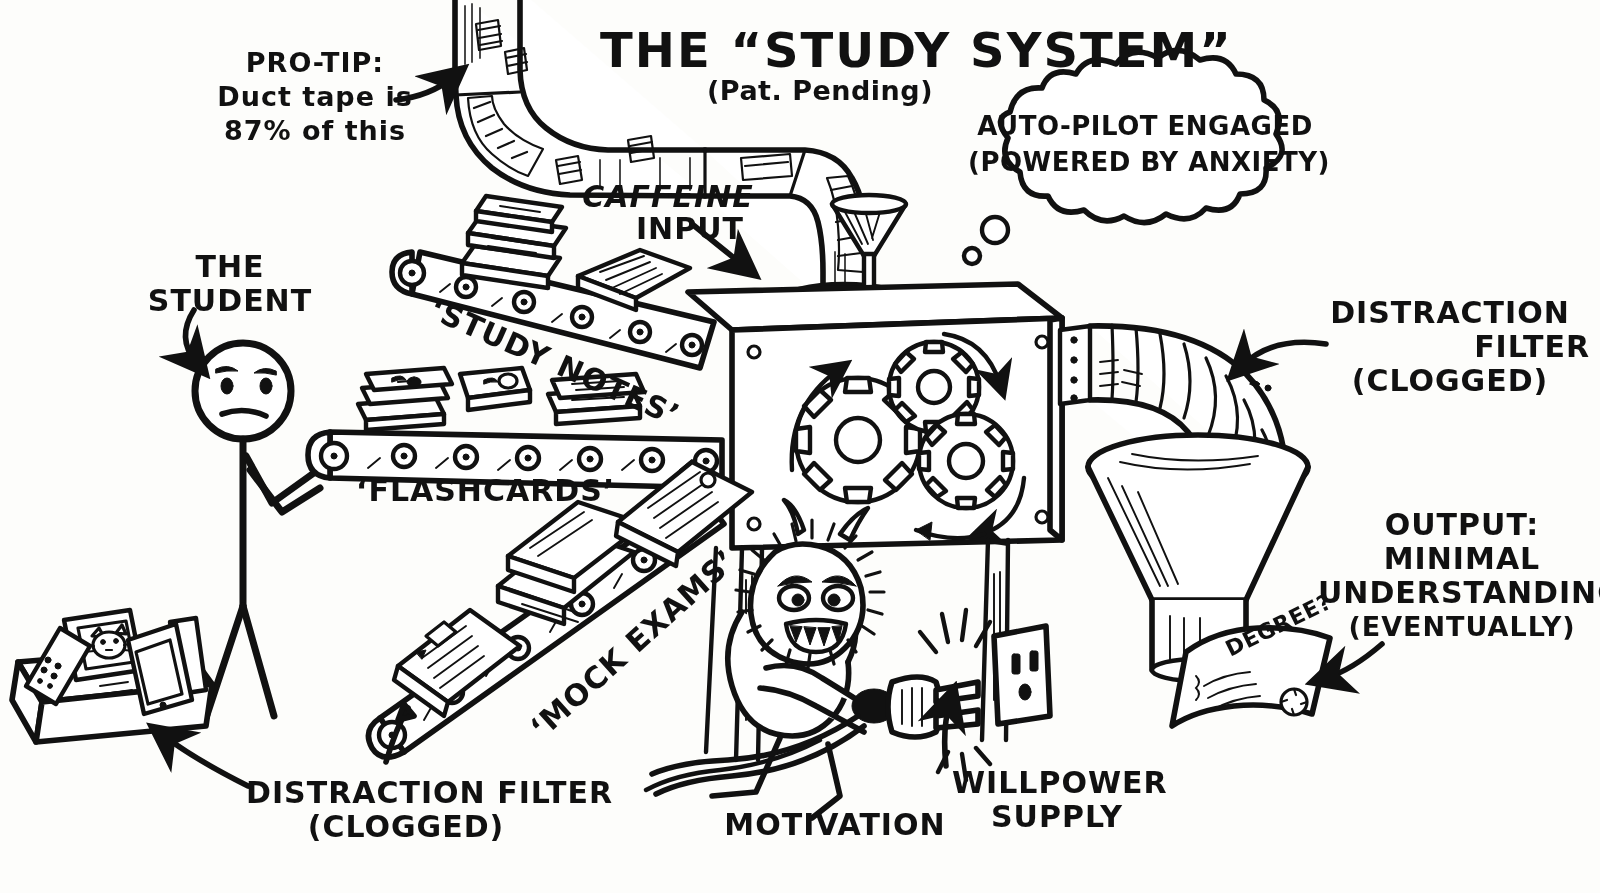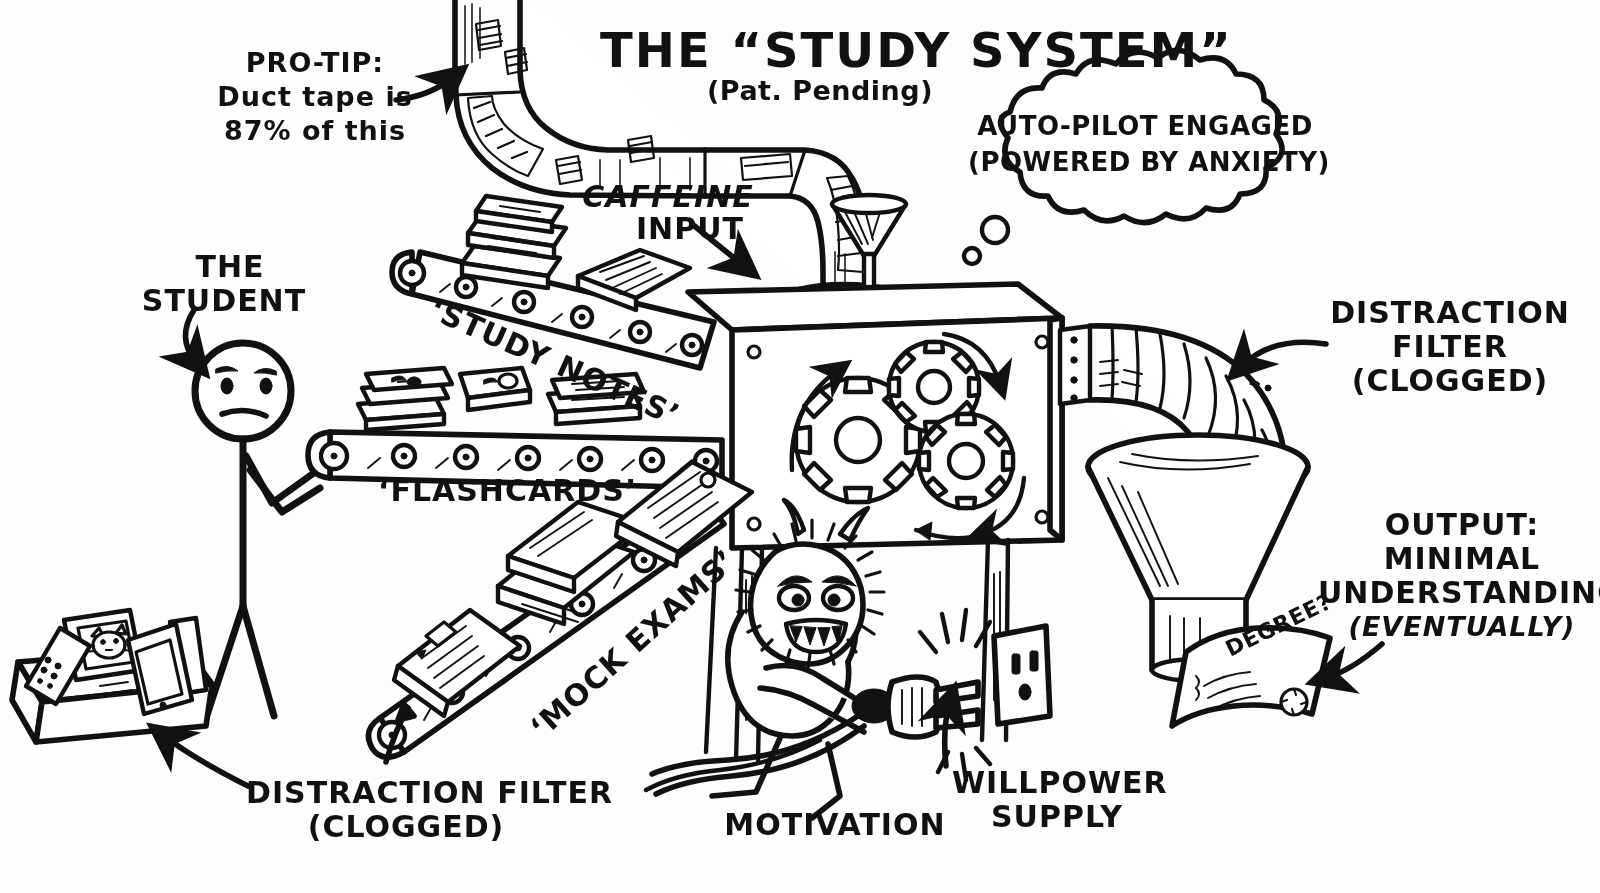--- a/index.html
+++ b/index.html
@@ -538,37 +538,37 @@
   <div class="lbl t-sub" style="left:660px;top:76px;width:320px;">(Pat. Pending)</div>
 
   <div class="lbl caps t-bub" style="left:960px;top:112px;width:370px;">AUTO-PILOT ENGAGED</div>
   <div class="lbl caps t-bub" style="left:960px;top:148px;width:370px;text-align:right;">(POWERED BY ANXIETY)</div>
 
   <div class="lbl caps t-mid" style="left:200px;top:48px;width:230px;">PRO-TIP:</div>
   <div class="lbl t-mid" style="left:200px;top:82px;width:230px;">Duct tape is</div>
   <div class="lbl t-mid" style="left:200px;top:116px;width:230px;">87% of this</div>
 
   <div class="lbl caps t-big" style="left:140px;top:250px;width:180px;">THE</div>
-  <div class="lbl caps t-big" style="left:124px;top:284px;width:200px;">STUDENT</div>
+  <div class="lbl caps t-big" style="left:130px;top:284px;width:200px;">STUDENT</div>
 
   <div class="lbl caps t-big" style="left:568px;top:180px;width:200px;font-style:italic;">CAFFEINE</div>
   <div class="lbl caps t-big" style="left:590px;top:212px;width:200px;">INPUT</div>
 
   <div class="lbl caps t-big rot-studynotes" style="left:438px;top:292px;">‘STUDY NOTES’</div>
-  <div class="lbl caps t-big" style="left:356px;top:474px;width:230px;margin-left:22px;">‘FLASHCARDS’</div>
+  <div class="lbl caps t-big" style="left:356px;top:474px;width:230px;">‘FLASHCARDS’</div>
   <div class="lbl caps t-big rot-mockexams" style="left:524px;top:720px;">‘MOCK EXAMS’</div>
 
   <div class="lbl caps t-big" style="left:1310px;top:296px;width:280px;">DISTRACTION</div>
-  <div class="lbl caps t-big" style="left:1310px;top:330px;width:280px;">FILTER</div>
+  <div class="lbl caps t-big" style="left:1310px;top:330px;width:280px;text-align:right;">FILTER</div>
   <div class="lbl caps t-big" style="left:1310px;top:364px;width:280px;">(CLOGGED)</div>
 
   <div class="lbl caps t-big" style="left:1334px;top:508px;width:256px;">OUTPUT:</div>
   <div class="lbl caps t-big" style="left:1334px;top:542px;width:256px;">MINIMAL</div>
   <div class="lbl caps t-big" style="left:1318px;top:576px;width:282px;">UNDERSTANDING</div>
-  <div class="lbl caps t-mid" style="left:1334px;top:612px;width:256px;font-style:italic;">(EVENTUALLY)</div>
+  <div class="lbl caps t-mid" style="left:1334px;top:612px;width:256px;">(EVENTUALLY)</div>
 
   <div class="lbl caps t-big" style="left:246px;top:776px;width:320px;">DISTRACTION FILTER</div>
   <div class="lbl caps t-big" style="left:246px;top:810px;width:320px;">(CLOGGED)</div>
 
   <div class="lbl caps t-big" style="left:710px;top:808px;width:250px;">MOTIVATION</div>
   <div class="lbl caps t-big" style="left:952px;top:766px;width:210px;">WILLPOWER</div>
   <div class="lbl caps t-big" style="left:952px;top:800px;width:210px;">SUPPLY</div>
 
   <div class="lbl caps rot-degree" style="left:1222px;top:640px;">DEGREE?</div>
 

